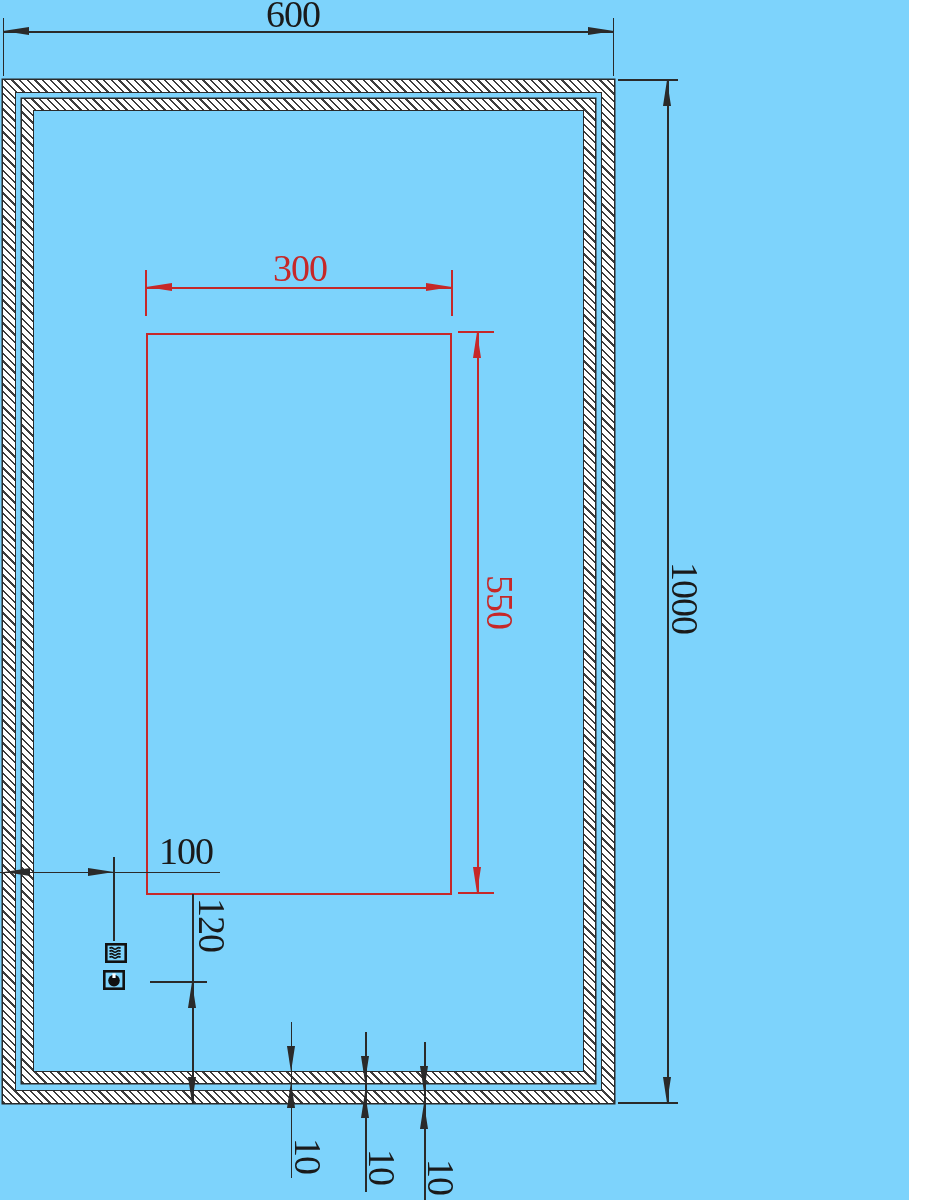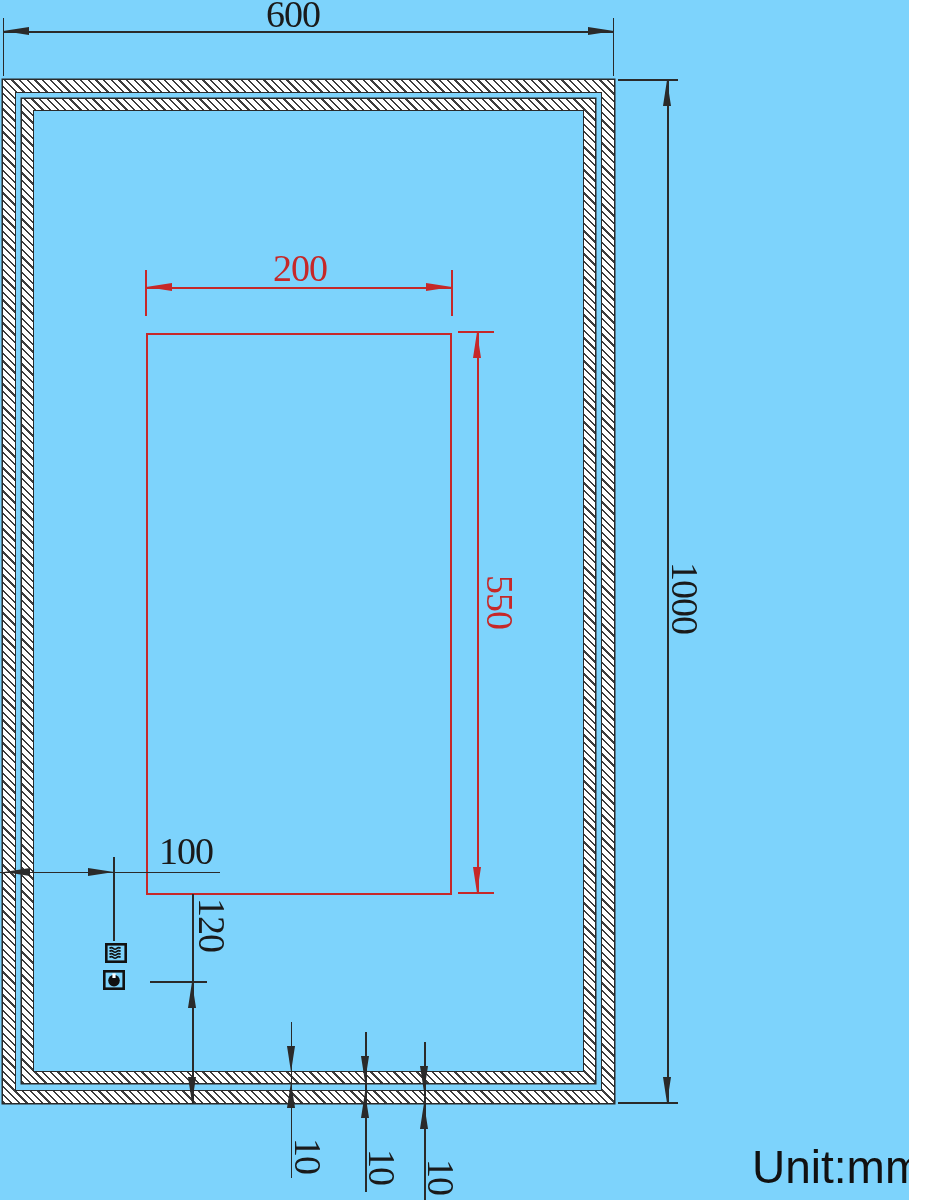--- a/index.html
+++ b/index.html
@@ -72,21 +72,21 @@
     <div class="arr arr-d" style="left:663.25px;top:1077px;"></div>
     <div class="dim-label rot" style="left:635px;top:579px;">1000</div>
   </div>
 
   <div>
     <div class="line-v red" style="left:145px;top:270px;height:46px;"></div>
     <div class="line-v red" style="left:451px;top:270px;height:46px;"></div>
     <div class="line-h red" style="left:146px;top:287px;width:306px;"></div>
     <div class="arr arr-l red" style="left:146px;top:283.25px;"></div>
     <div class="arr arr-r red" style="left:426px;top:283.25px;"></div>
-    <div class="dim-label red" style="left:250px;top:249px;">200</div>
+    <div class="dim-label red" style="left:250px;top:249px;">300</div>
   </div>
 
   <div>
     <div class="line-h red" style="left:458px;top:331px;width:36px;"></div>
     <div class="line-h red" style="left:458px;top:892px;width:36px;"></div>
     <div class="line-v red" style="left:477px;top:332px;height:561px;"></div>
     <div class="arr arr-u red" style="left:473.25px;top:332px;"></div>
     <div class="arr arr-d red" style="left:473.25px;top:867px;"></div>
     <div class="dim-label rot red" style="left:450px;top:583px;">550</div>
   </div>
@@ -136,15 +136,14 @@
     </svg>
   </div>
   <div class="icon-box" style="left:103px;top:970px;">
     <svg width="22" height="20" viewBox="0 0 22 20">
       <rect x="1.3" y="1.3" width="19.4" height="17.4" fill="none" stroke="#111" stroke-width="2.6"></rect>
       <circle cx="11" cy="10.6" r="5.8" fill="#111"></circle>
       <rect x="9.4" y="3.4" width="3.2" height="4.6" fill="#fff"></rect>
     </svg>
   </div>
 
-  <div class="unit-label">Unit:mm</div>
 
 </div>
 
 </body></html>

